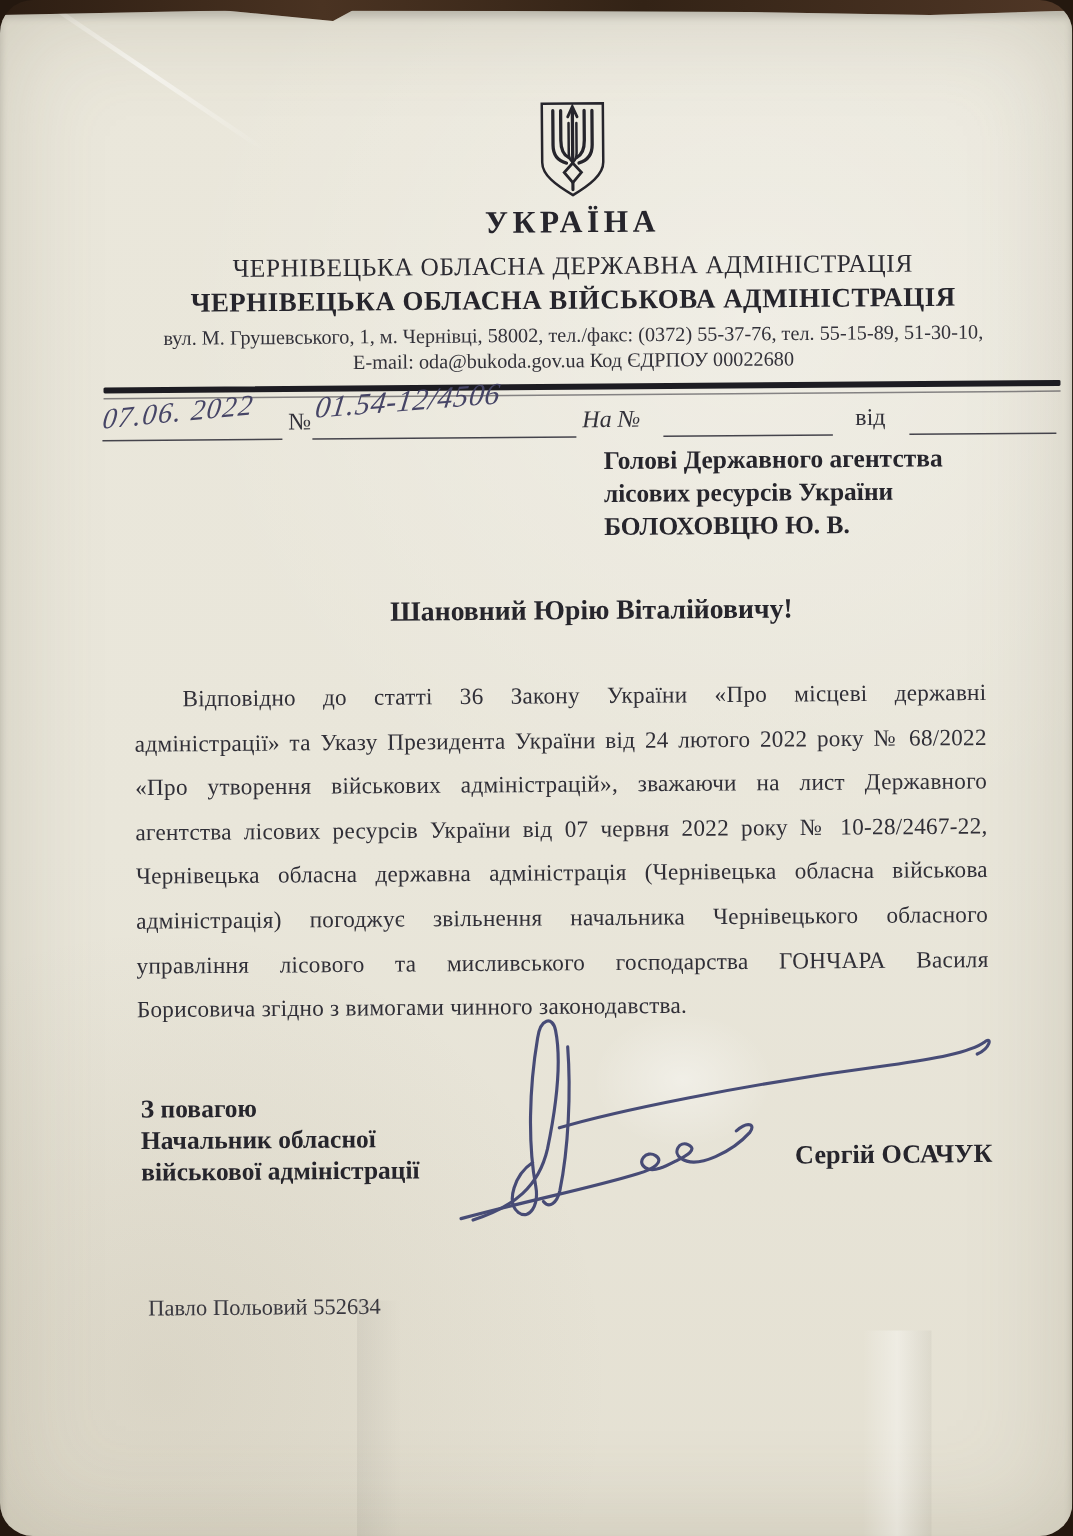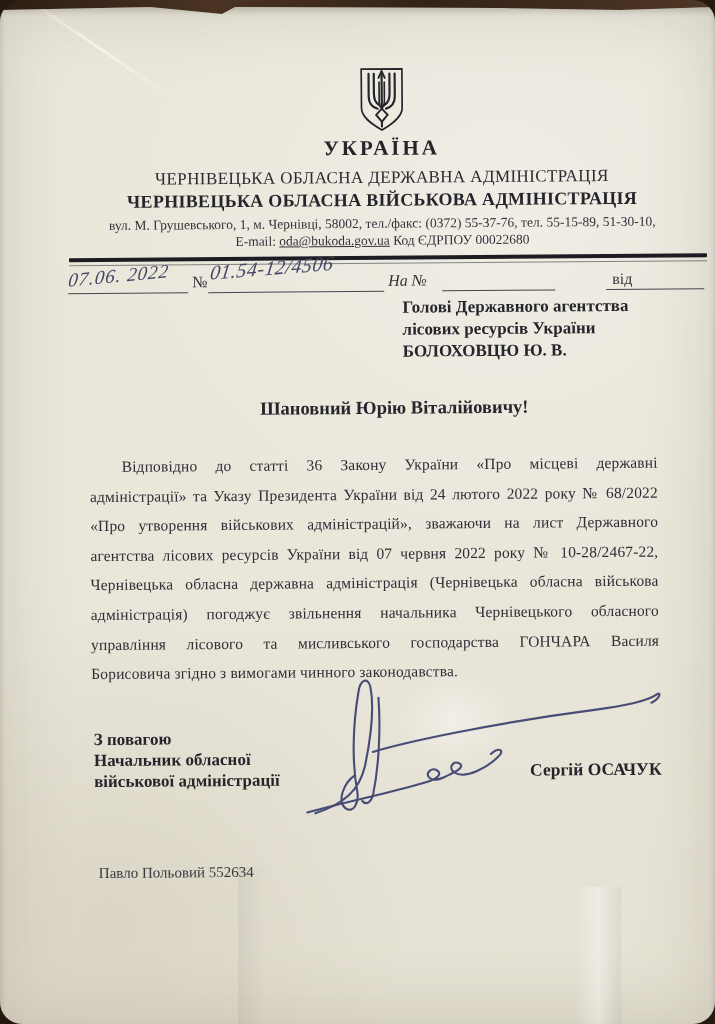--- a/index.html
+++ b/index.html
@@ -30,37 +30,37 @@
   
   .doc{position:absolute;left:0;top:0;width:715px;height:1024px;transform:rotate(-.45deg);}
 
   .center-head{position:absolute;left:0;width:715px;text-align:center;transform:translateX(27px);}
   .emblem{top:66px;}
   .country{top:136px;font-size:21px;font-weight:bold;letter-spacing:3px;color:#26252c;}
   .org1{top:168px;font-size:17px;letter-spacing:.4px;color:#2c2b32;}
   .org2{top:190px;font-size:18px;font-weight:bold;letter-spacing:.3px;color:#26252c;}
   .addr{top:216px;font-size:13.5px;color:#33323a;}
   .addr2{top:233px;font-size:13.5px;color:#33323a;}
-  .addr2 .mail{text-decoration:underline;margin-top:12px;}
+  .addr2 .mail{margin-top:12px;}
 
   .rule-thick{position:absolute;left:71px;top:256px;width:638px;height:4px;background:#1d1c22;border-radius:1px;}
   .rule-thin{position:absolute;left:71px;top:263px;width:638px;height:1px;background:rgba(45,44,52,.55);}
 
   .ref{position:absolute;font-size:16px;color:#33323a;}
   .hw{position:absolute;font-style:italic;color:#464566;white-space:nowrap;}
   .hw.date{left:70px;top:263px;font-size:19px;transform:rotate(-5deg) skewX(-12deg);letter-spacing:1px;}
   .hw.num{left:212px;top:256px;font-size:20px;transform:rotate(-4deg) skewX(-12deg);letter-spacing:.5px;}
   .uline{position:absolute;height:1px;background:#45444c;top:291px;}
   .ul1{left:70px;width:120px;}
   .ul2{left:210px;width:176px;}
   .ul3{left:444px;width:113px;}
   .ul4{left:608px;width:98px;}
   .lblN{left:194px;top:272px;}
   .lblNaN{left:390px;top:272px;font-style:italic;}
-  .lblVid{left:572px;top:272px;margin-left:42px;}
+  .lblVid{left:572px;top:272px;}
 
   .recipient{position:absolute;left:404px;top:297px;width:270px;
              font-size:17px;font-weight:bold;line-height:22px;color:#26252c;}
   .salutation{position:absolute;left:261px;top:398px;font-size:18.5px;font-weight:bold;color:#26252c;}
 
   .bodytext{position:absolute;left:90px;top:450px;width:568px;
             font-size:15.5px;line-height:29.6px;color:#302f37;letter-spacing:.15px;}
   .bline{text-align:justify;text-align-last:justify;height:29.6px;overflow:hidden;}
   .bline.first{text-indent:32px;}
   .bline.last{text-align-last:left;}

